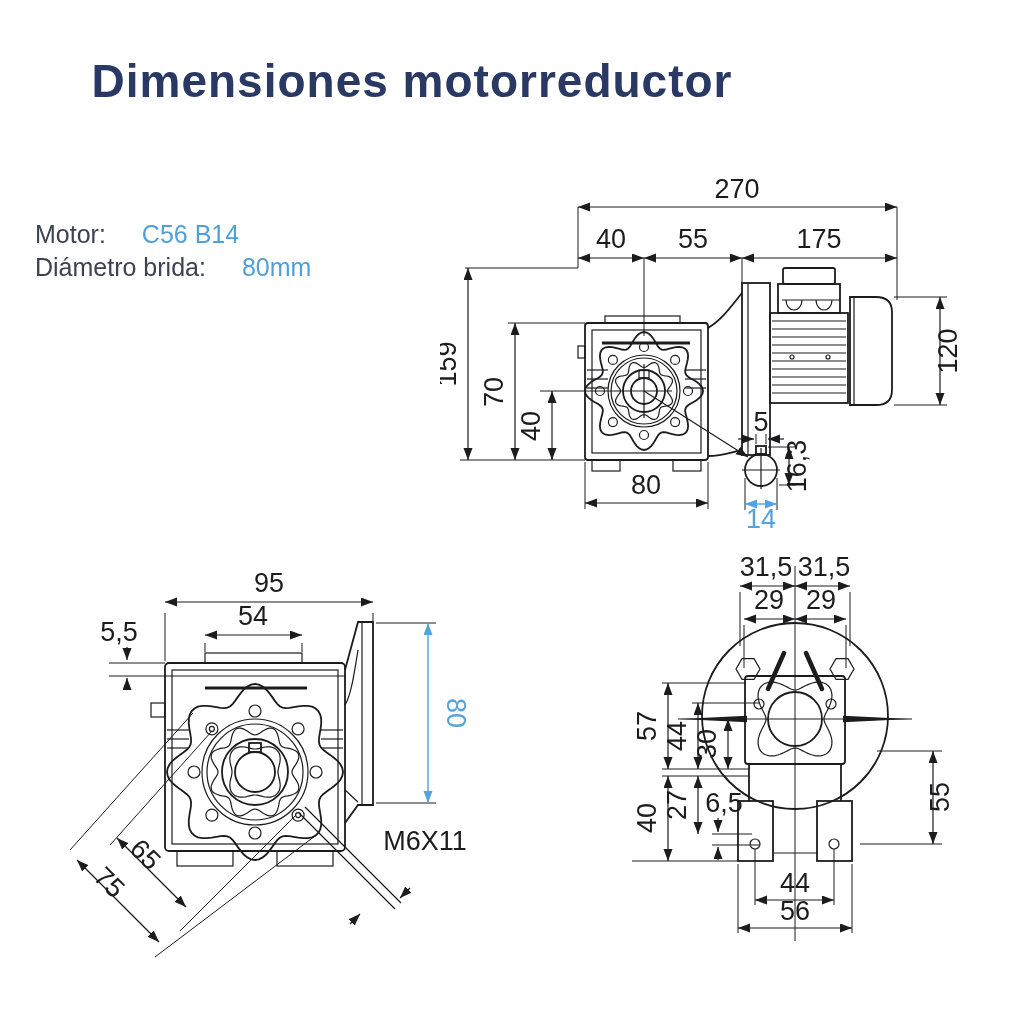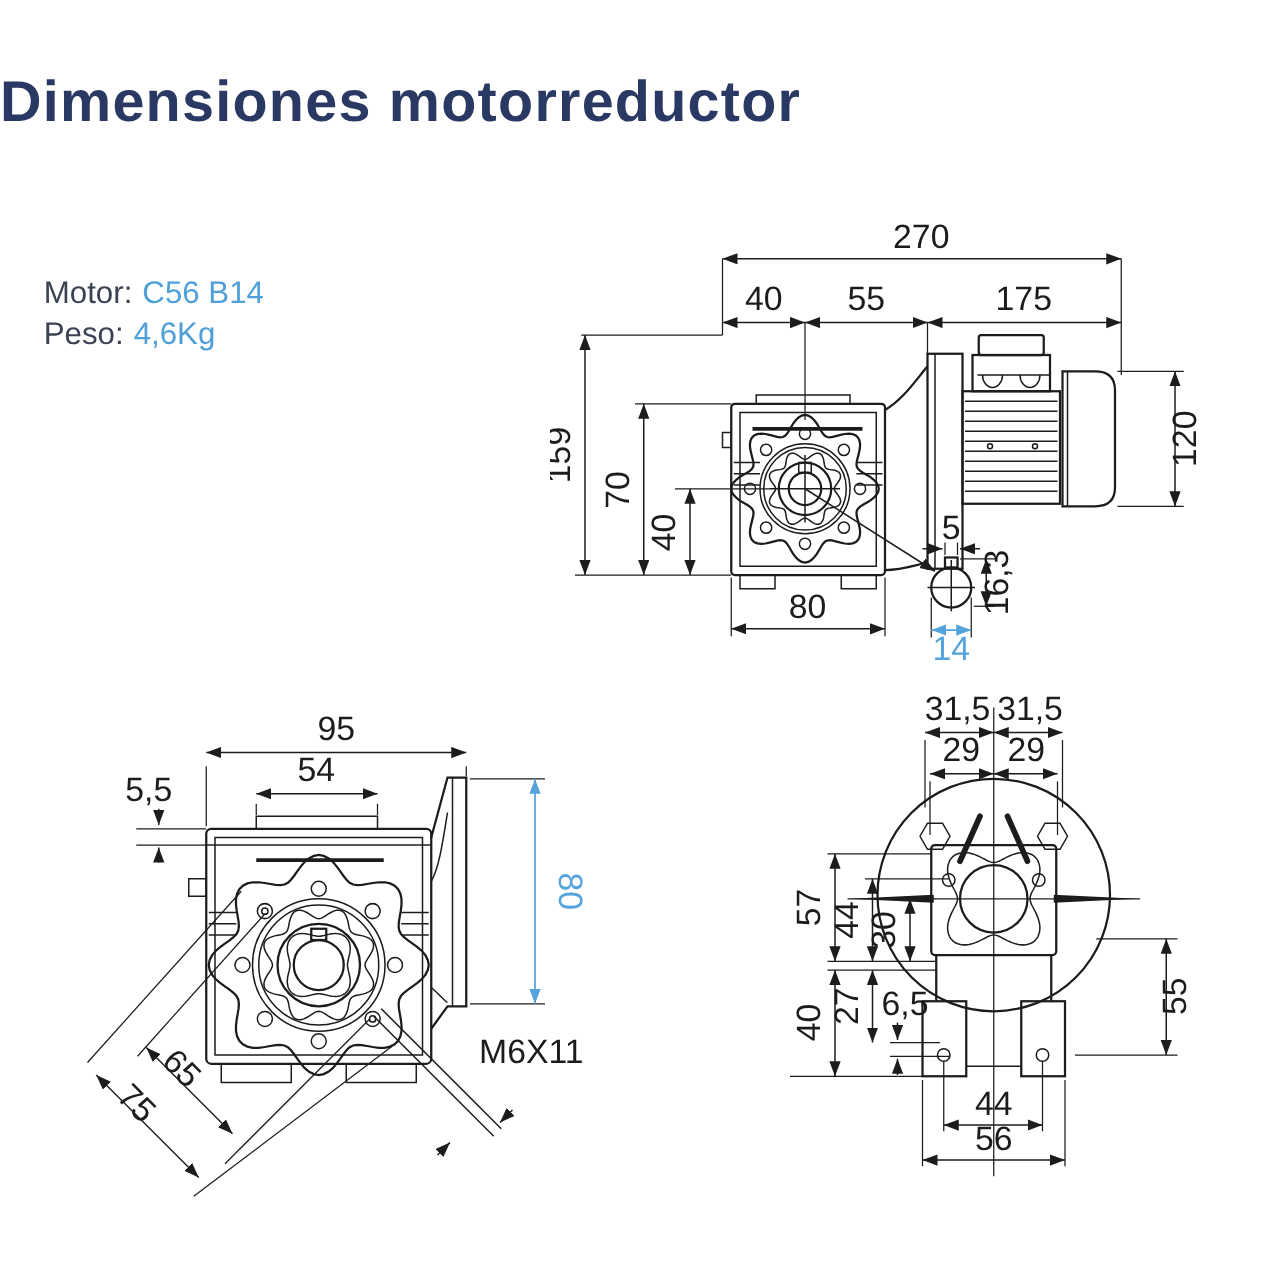--- a/index.html
+++ b/index.html
@@ -1,23 +1,23 @@
 <!DOCTYPE html>
 <html><head>
 <meta charset="utf-8">
 <style>
   html,body{margin:0;padding:0;}
   body{width:1024px;height:1024px;position:relative;background:#ffffff;
        font-family:"Liberation Sans",sans-serif;overflow:hidden;}
-  .page-title{position:absolute;left:0;top:54px;width:824px;
+  .page-title{position:absolute;left:0;top:54px;width:824px;text-align:center;
        font-size:46px;font-weight:600;letter-spacing:1px;color:#293963;}
   .specs{position:absolute;left:35px;top:218px;}
   .spec-row{font-size:25px;line-height:33px;color:#3c4254;white-space:nowrap;}
   .spec-label{color:#3c4254;margin-right:8px;}
-  .spec-value{color:#4f9fd8;}
+  .spec-value{color:#4f9fd8;margin-left:28px;}
   svg{position:absolute;}
   #view-side{left:440px;top:160px;}
   #view-front{left:55px;top:555px;}
   #view-back{left:612px;top:556px;}
   .pl{stroke:#1c1c1e;stroke-width:1.8;fill:none;}        
   .pl2{stroke:#1c1c1e;stroke-width:1.2;fill:none;}       
   .thick{stroke:#1c1c1e;stroke-width:3;fill:none;}
   .dl{stroke:#1c1c1e;stroke-width:1.2;fill:none;}        
   .xl{stroke:#1c1c1e;stroke-width:1;fill:none;}          
   .bl{stroke:#55a3dc;stroke-width:1.4;fill:none;}        
@@ -37,21 +37,21 @@
     <marker id="arb" markerUnits="userSpaceOnUse" markerWidth="13" markerHeight="10" refX="12" refY="4.5" orient="auto-start-reverse">
       <path d="M0,0 L12,4.5 L0,9 Z" fill="#55a3dc"></path>
     </marker>
   </defs>
 </svg>
 
 <div class="page-title">Dimensiones motorreductor</div>
 
 <div class="specs">
   <div class="spec-row"><span class="spec-label">Motor:</span><span class="spec-value">C56 B14</span></div>
-  <div class="spec-row"><span class="spec-label">Peso:</span><span class="spec-value">4,6Kg</span></div>
+  <div class="spec-row"><span class="spec-label">Diámetro brida:</span><span class="spec-value">80mm</span></div>
 </div>
 
 <svg id="view-side" width="574" height="400" viewBox="0 0 574 400">
 
   <rect x="145" y="163" width="123" height="137" rx="3" class="pl"></rect>
   <rect x="152" y="170" width="109" height="123" class="pl2"></rect>
   <rect x="165" y="156" width="75" height="7" class="pl2"></rect>
   <line x1="162" y1="183" x2="250" y2="183" class="thick"></line>
   <rect x="138" y="186" width="7" height="12" class="pl2"></rect>
   <g class="pl2">

